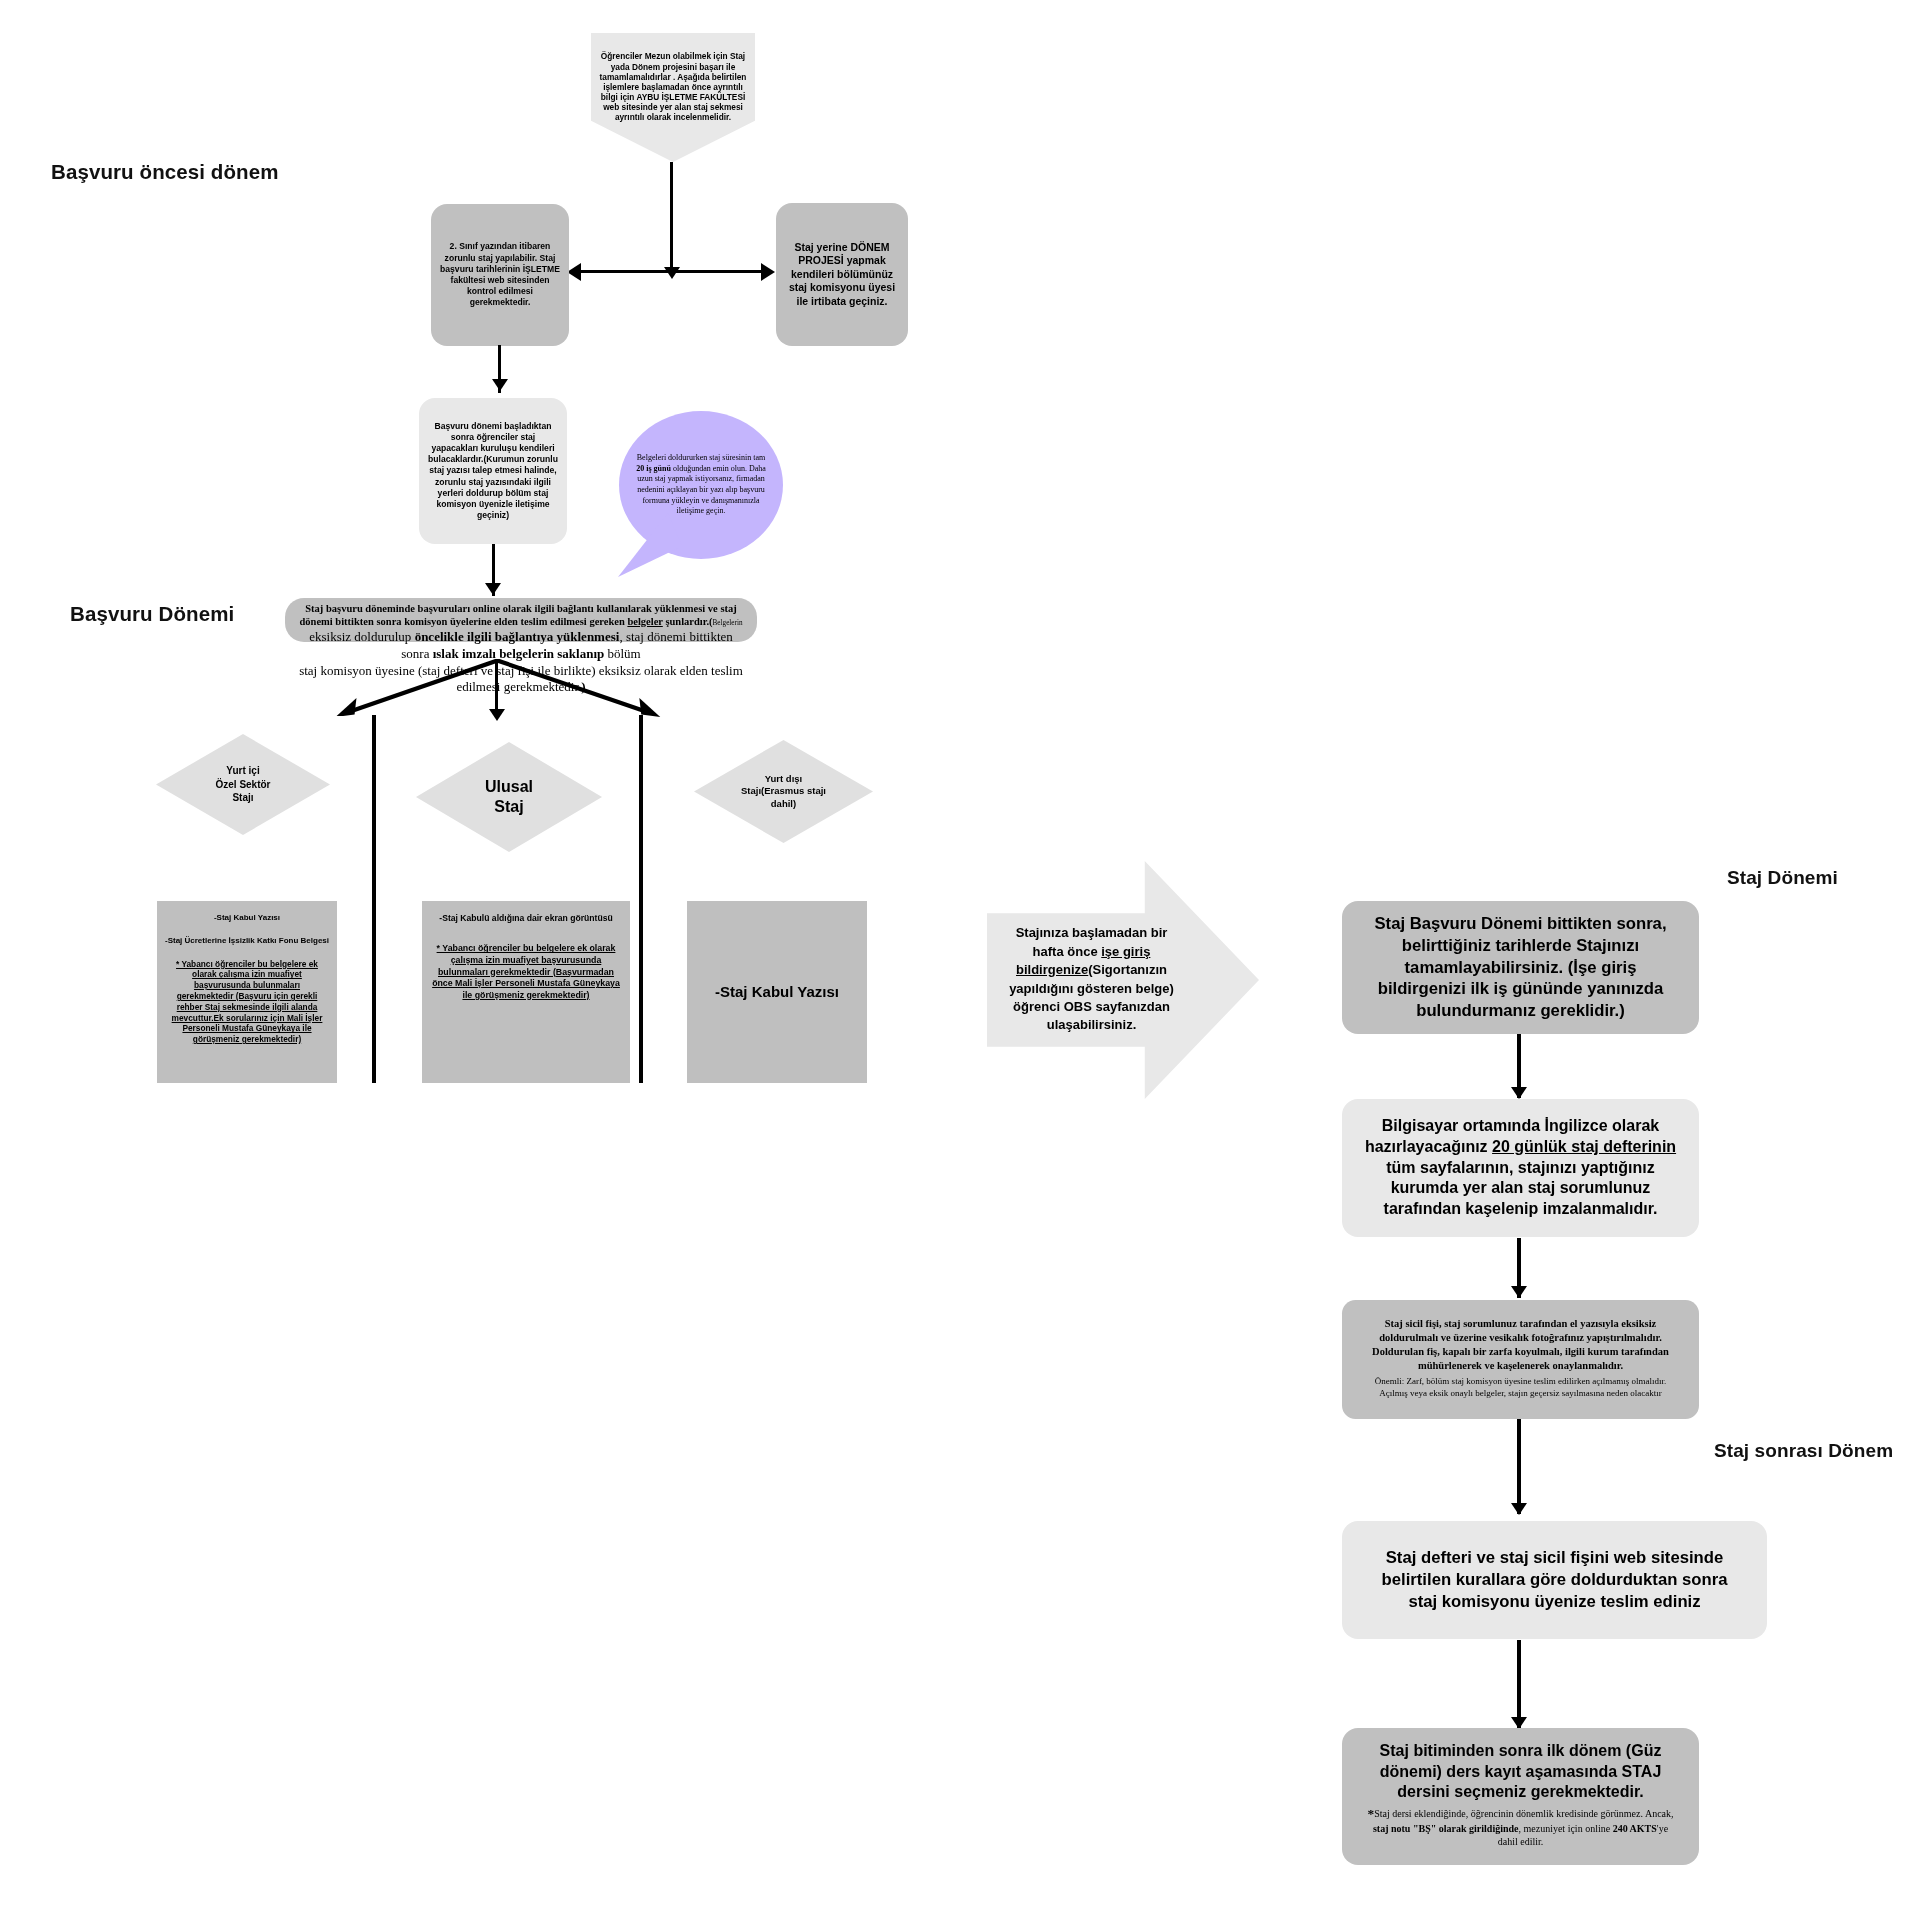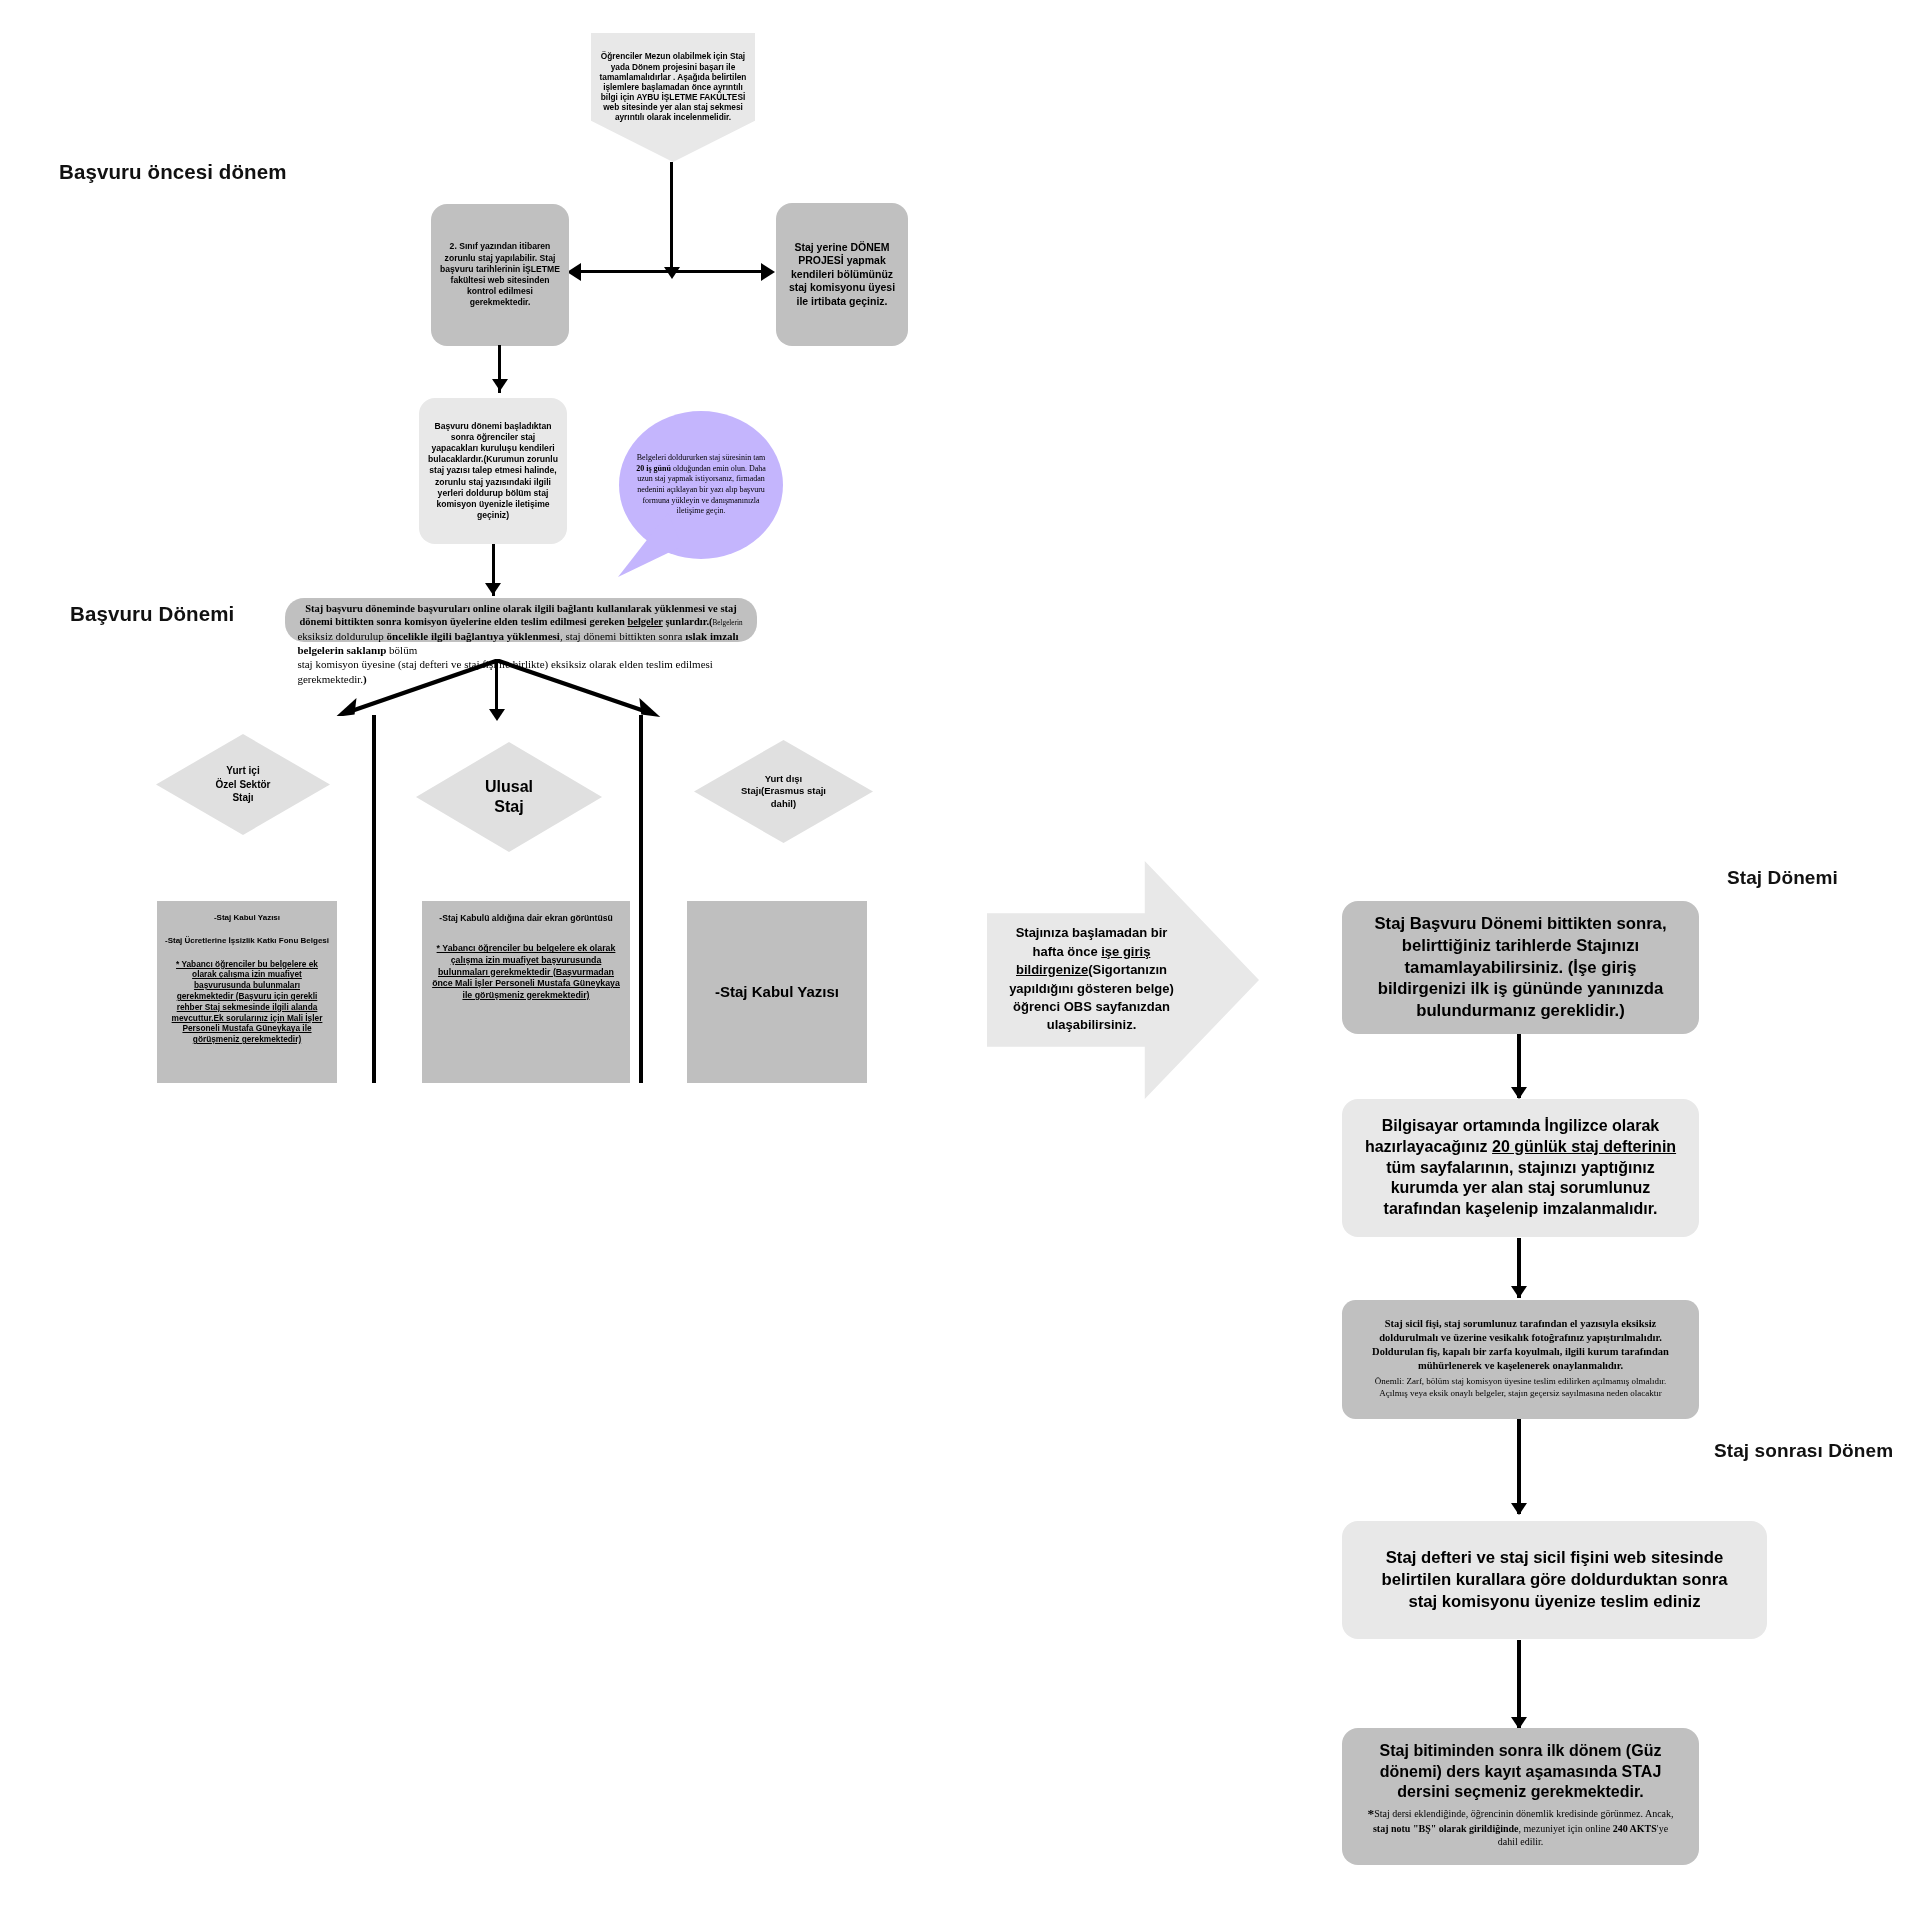--- a/index.html
+++ b/index.html
@@ -42,21 +42,21 @@
   .bubble-tail{clip-path:polygon(0% 100%, 78% 0%, 100% 52%);}
 
   
   .bigarrow{clip-path:polygon(0% 22%, 58% 22%, 58% 0%, 100% 50%, 58% 100%, 58% 78%, 0% 78%);}
 </style>
 </head>
 <body>
 
 <div id="canvas">
 
-  <div class="abs section-label" style="left:59px;top:160px;font-size:20.5px;">Başvuru öncesi dönem</div>
+  <div class="abs section-label" style="left:51px;top:160px;font-size:20.5px;">Başvuru öncesi dönem</div>
 
   <div class="abs section-label" style="left:70px;top:602px;font-size:20.5px;">Başvuru Dönemi</div>
 
   <div class="abs section-label" style="left:1727px;top:867px;font-size:19px;">Staj Dönemi</div>
 
   <div class="abs section-label" style="left:1714px;top:1440px;font-size:19px;">Staj sonrası Dönem</div>
 
   <div class="abs pent-down fill-light ctr" style="left:591px;top:33px;width:164px;height:129px;padding:7.6px 8.6px 29px 8.6px;">
     <div class="txt bold" style="font-size:8.3px;line-height:1.22;">Öğrenciler Mezun olabilmek için Staj yada Dönem projesini başarı ile tamamlamalıdırlar . Aşağıda belirtilen işlemlere başlamadan önce ayrıntılı bilgi için AYBU İŞLETME FAKÜLTESİ web sitesinde yer alan staj sekmesi ayrıntılı olarak incelenmelidir.</div>
   </div>
@@ -91,21 +91,21 @@
       <span>Belgeleri doldururken staj süresinin tam </span><b>20 iş günü</b><span> olduğundan emin olun. Daha uzun staj yapmak istiyorsanız, firmadan nedenini açıklayan bir yazı alıp başvuru formuna yükleyin ve danışmanınızla iletişime geçin.</span>
     </div>
   </div>
   <div class="abs bubble-tail fill-dark" style="left:618px;top:513px;width:64px;height:64px;"></div>
 
   <div class="abs rrect fill-mid" style="left:285px;top:598px;width:472px;height:44px;padding:5.2px 12.4px 3.8px 12.4px;border-radius:19px;">
     <div class="txt serif bold" style="font-size:10.5px;line-height:1.22;text-align:center;">
       <span>Staj başvuru döneminde başvuruları online olarak ilgili bağlantı kullanılarak yüklenmesi ve staj</span><br>
       <span>dönemi bittikten sonra komisyon üyelerine elden teslim edilmesi gereken </span><u class="ul">belgeler</u><span> şunlardır.</span><span>(</span><span class="serif" style="font-size:7.2px;font-weight:normal;">Belgelerin</span>
     </div>
-    <div class="txt serif" style="font-size:11px;line-height:1.30;">
+    <div class="txt serif" style="font-size:13px;line-height:1.30;text-align:center;">
       <span>eksiksiz doldurulup </span><b>öncelikle ilgili bağlantıya yüklenmesi</b><span>, staj dönemi bittikten sonra  </span><b>ıslak imzalı belgelerin saklanıp</b><span> bölüm</span><br>
       <span>staj komisyon üyesine (staj defteri ve staj fişi ile birlikte)  eksiksiz olarak elden teslim edilmesi gerekmektedir.</span><b>)</b>
     </div>
   </div>
 
   <div class="abs vline" style="left:495px;top:659px;width:3.3px;height:58px;"></div>
   <div class="abs arrowdown" style="left:489px;top:709px;"></div>
 
   <div class="abs" style="left:335px;top:659px;width:165px;height:57px;">
     <svg width="165" height="57" viewBox="0 0 345 120">

